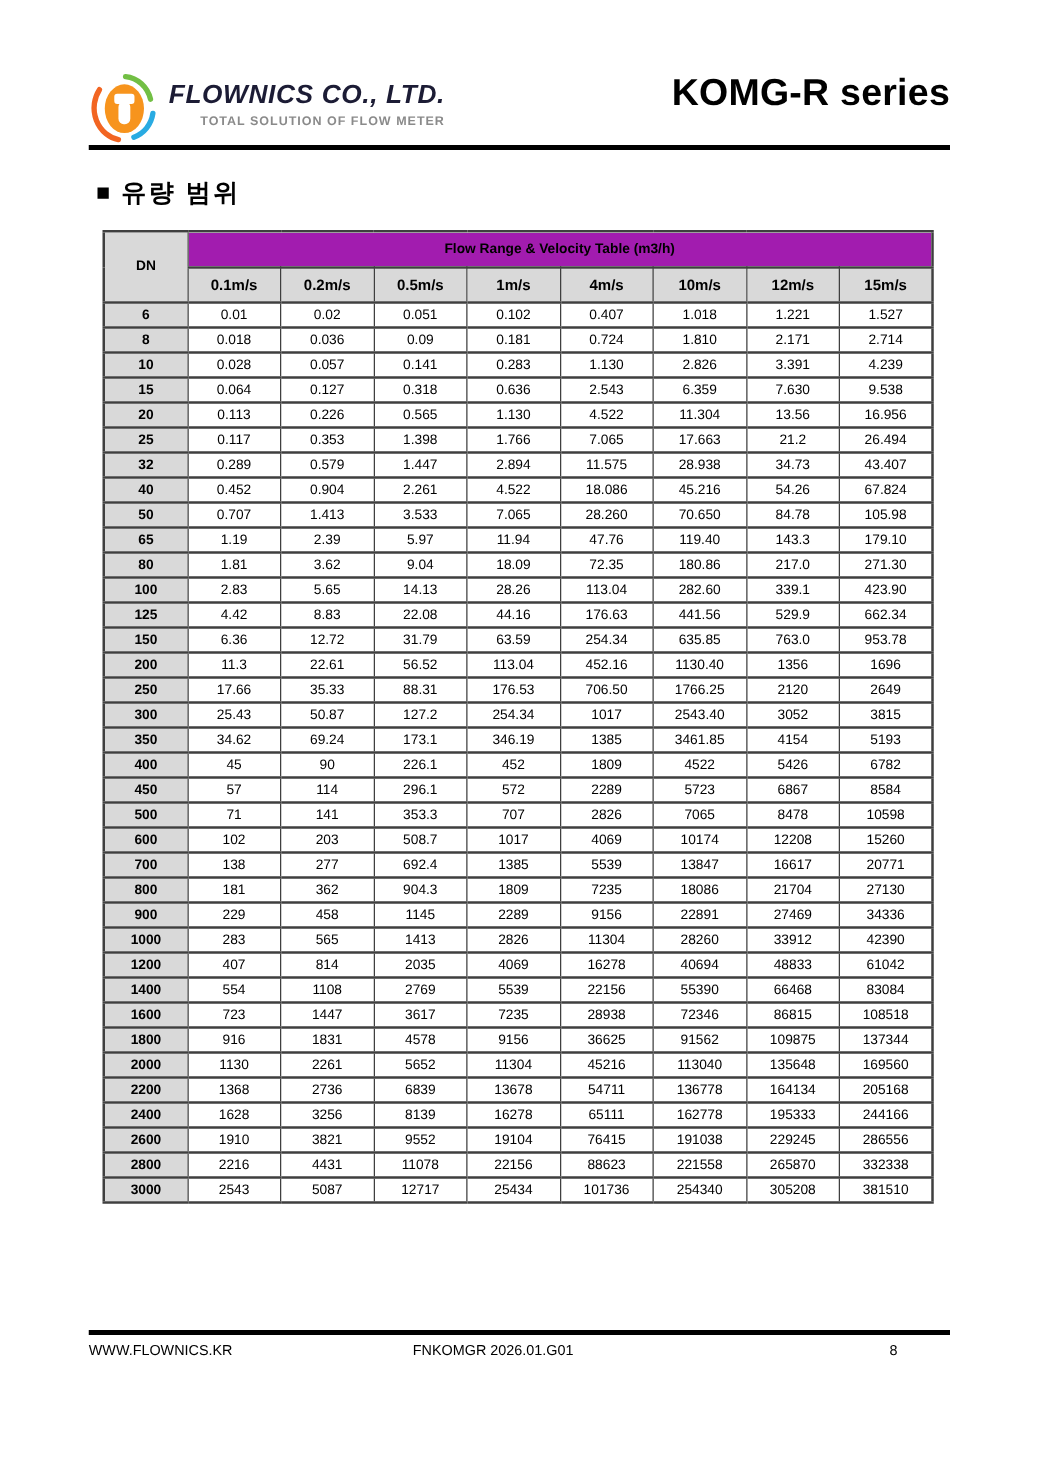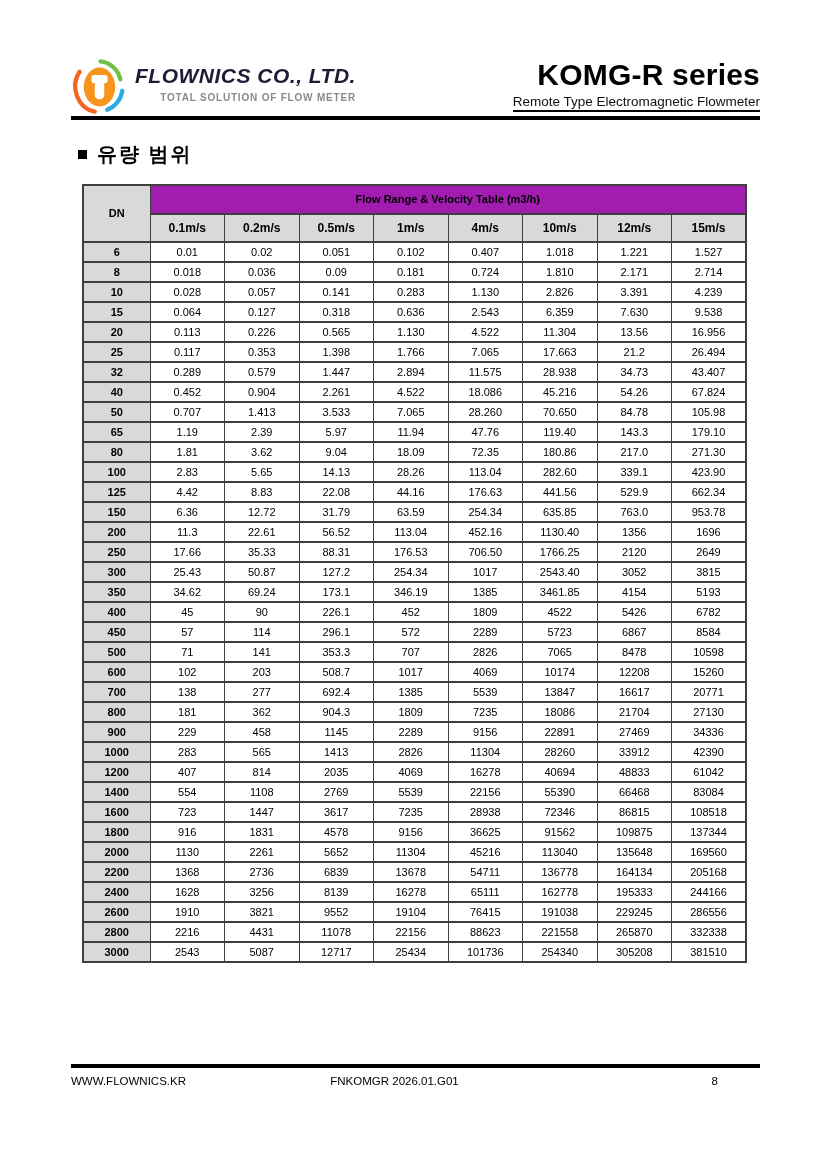--- a/index.html
+++ b/index.html
@@ -34,21 +34,21 @@
     text-align: right;
   }
   .tagline {
     margin-top: 5px;
     font-size: 10px;
     font-weight: bold;
     color: #8a8a8a;
     letter-spacing: 0.8px;
     text-align: right;
   }
-  .series-block { text-align: right; padding-top: 2px; margin-left: 19px; }
+  .series-block { text-align: center; padding-top: 2px; margin-left: 19px; }
   .series-title {
     font-size: 30px;
     font-weight: bold;
     letter-spacing: 0.2px;
     line-height: 1.05;
   }
   .series-subtitle {
     display: inline-block;
     margin-top: 3px;
     font-size: 13.5px;
@@ -172,21 +172,20 @@
           <rect x="21.5" y="18.5" width="17" height="8.5" rx="2.5" fill="#ffffff"></rect>
           <rect x="25" y="25" width="10" height="19" rx="4.5" fill="#ffffff"></rect>
         </svg>
         <div class="brand-text">
           <div class="company-name">FLOWNICS CO., LTD.</div>
           <div class="tagline">TOTAL SOLUTION OF FLOW METER</div>
         </div>
       </div>
       <div class="series-block">
         <div class="series-title">KOMG-R series</div>
-        <div class="series-subtitle">Remote Type Electromagnetic Flowmeter</div>
       </div>
     </div>
     <div class="header-rule"></div>
 
     <div class="section-title">
       <span class="bullet-square"></span>
       <span class="section-title-text">유량 범위</span>
     </div>
 
     <div class="table-wrap">

